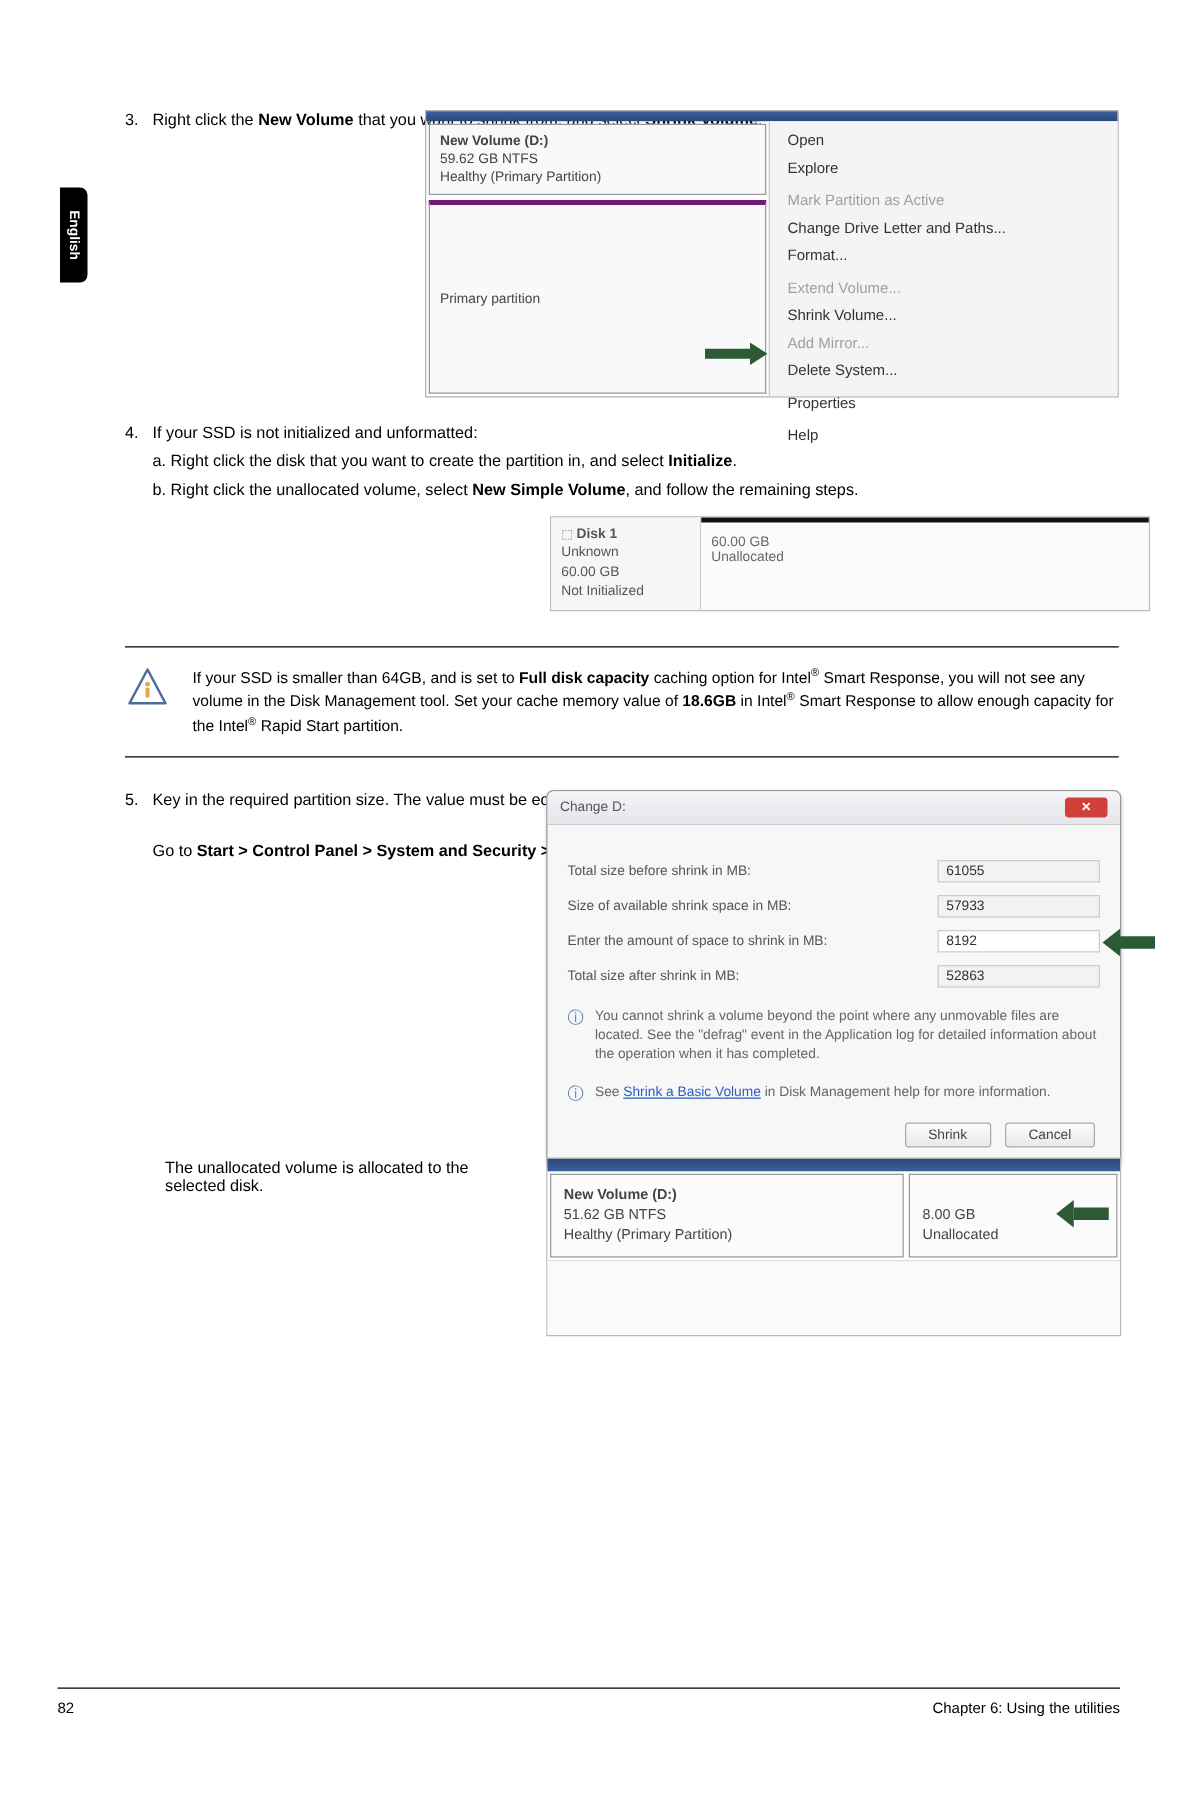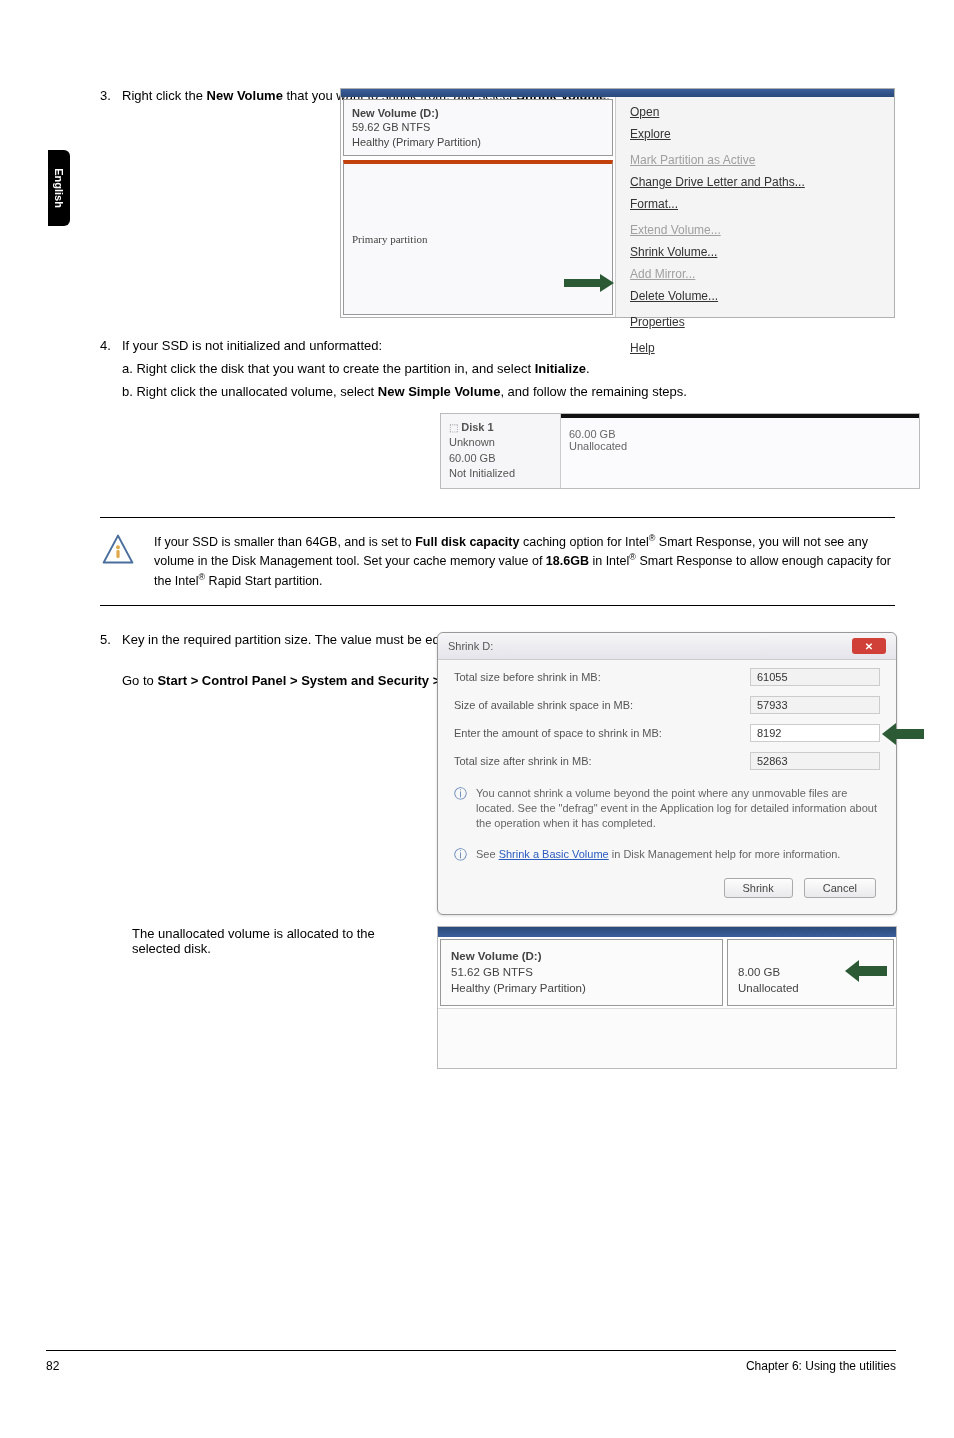--- a/index.html
+++ b/index.html
@@ -67,34 +67,33 @@
     background: #f9f9fb;
     font-size: 11px;
     color: #444;
     line-height: 1.3;
   }
   .part-block.primary {
     flex: 1;
     display: flex;
     align-items: center;
   }
-  .part-block.selected { border-top: 4px solid #c2410c; font-family: Liberation Serif, serif; }
+  .part-block.selected { border-top: 4px solid #701a75; }
   .context-menu {
     width: 280px;
     background: #f4f4f4;
     border-left: 1px solid #ccc;
     padding: 4px 0;
     font-size: 12px;
     color: #333;
     display: flex;
     flex-direction: column;
   }
   .menu-item {
     padding: 4px 14px;
-    text-decoration: underline;
   }
   .menu-item.disabled { color: #a0a0a0; }
   .menu-sep { height: 1px; background: #ddd; margin: 2px 6px; }
   .arrow-r {
     position: absolute;
     left: 220px;
     top: 110px;
     width: 50px;
     height: 18px;
   }
@@ -173,21 +172,21 @@
     justify-content: space-between;
     align-items: center;
   }
   .close-btn {
     width: 34px; height: 16px;
     background: #d04038;
     border-radius: 3px;
     display: inline-flex; align-items: center; justify-content: center;
     color: #fff; font-size: 10px; font-weight: bold;
   }
-  .dlg-body { padding: 8px 16px 10px; }
+  .dlg-body { padding: 28px 16px 10px; }
   .dlg-row { display: flex; justify-content: space-between; align-items: center; margin-bottom: 10px; }
   .dlg-field {
     width: 130px;
     background: #fff;
     border: 1px solid #ccc;
     padding: 2px 6px;
     text-align: left;
     color: #333;
   }
   .dlg-info {
@@ -315,21 +314,21 @@
       <div class="menu-item">Open</div>
       <div class="menu-item">Explore</div>
       <div class="menu-sep"></div>
       <div class="menu-item disabled">Mark Partition as Active</div>
       <div class="menu-item">Change Drive Letter and Paths...</div>
       <div class="menu-item">Format...</div>
       <div class="menu-sep"></div>
       <div class="menu-item disabled">Extend Volume...</div>
       <div class="menu-item">Shrink Volume...</div>
       <div class="menu-item disabled">Add Mirror...</div>
-      <div class="menu-item">Delete Volume...</div>
+      <div class="menu-item">Delete System...</div>
       <div class="menu-sep"></div>
       <div class="menu-item">Properties</div>
       <div class="menu-sep"></div>
       <div class="menu-item">Help</div>
     </div>
   </div>
 </div>
 
 <div style="position:absolute; left:100px; top:338px; width:795px;">
 
@@ -378,21 +377,21 @@
       <div class="step-body" style="width:260px">
         <span>Key in the required partition size. The value must be equal to the system DRAM memory (1GB = 1024MB). Click </span><b>Shrink</b><span>.</span>
         <div style="margin-top:26px">
           <span>Go to </span><b>Start &gt; Control Panel &gt; System and Security &gt; System</b><span>, and check the DRAM size information.</span>
         </div>
       </div>
     </div>
 
     <div class="shrink-dialog">
       <div class="dlg-title">
-        <span>Shrink D:</span>
+        <span>Change D:</span>
         <span class="close-btn">✕</span>
       </div>
       <div class="dlg-body">
         <div class="dlg-row">
           <span>Total size before shrink in MB:</span>
           <span class="dlg-field" style="background:#f2f2f2">61055</span>
         </div>
         <div class="dlg-row">
           <span>Size of available shrink space in MB:</span>
           <span class="dlg-field" style="background:#f2f2f2">57933</span>

